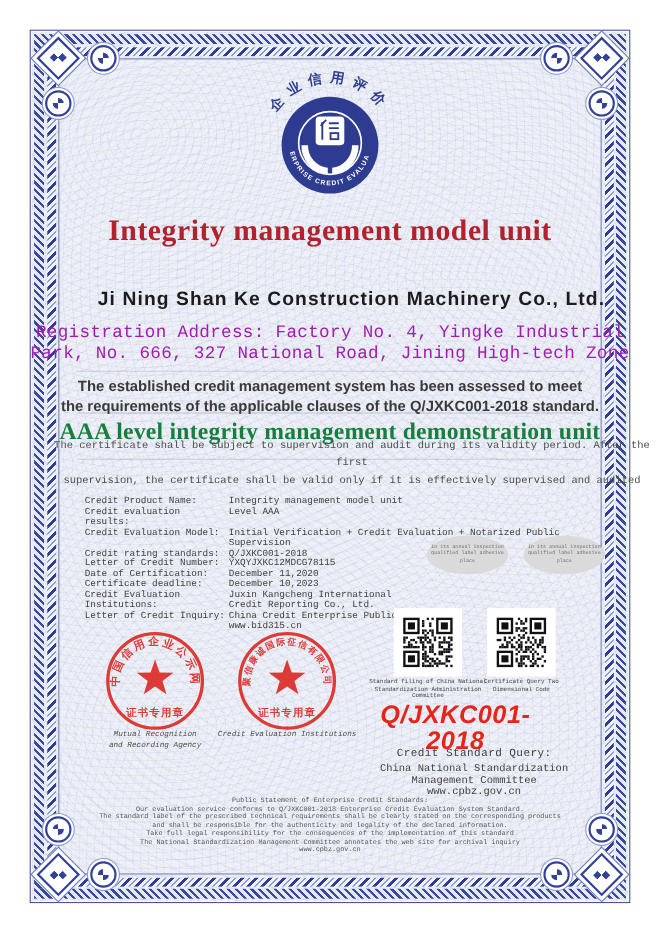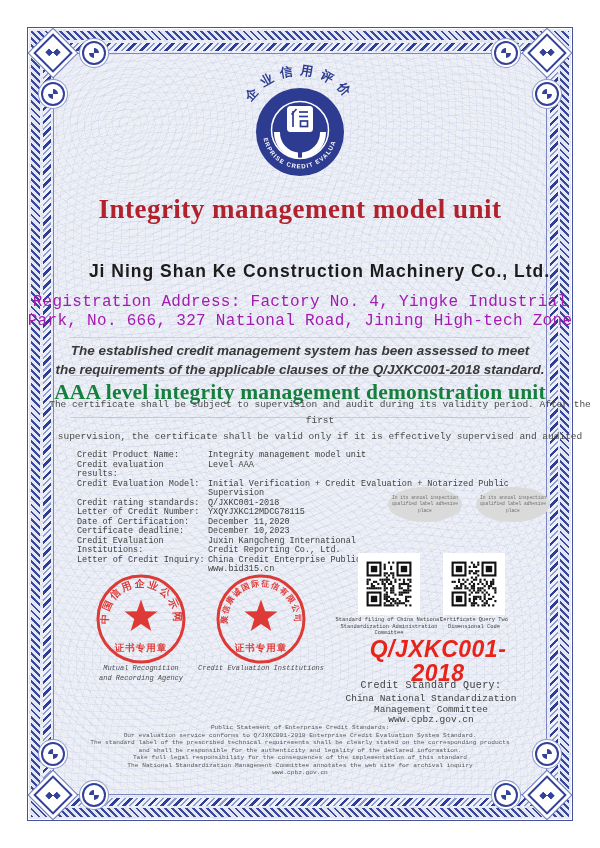--- a/index.html
+++ b/index.html
@@ -46,21 +46,21 @@
   .abs { position:absolute; }
   .ctr { left:0; right:0; text-align:center; }
   .mono { font-family:"Liberation Mono","DejaVu Sans Mono",monospace; }
   .serif { font-family:"Liberation Serif","DejaVu Serif",serif; }
   .rule { position:absolute; left:70px; right:70px; height:1px; background:rgba(95,105,150,.30); }
   .title { top:194px; font-size:27px; font-weight:bold; color:#b1222d; letter-spacing:.5px; }
   .orgcode { top:238px; font-size:11px; letter-spacing:.5px; }
   .orgcode .lab { color:#6e6e6e; } .orgcode .val { color:#454545; }
   .company { top:261px; font-size:17.5px; font-weight:bold; color:#1c1c1c; letter-spacing:1px;margin-left:39px; }
   .addr { top:293px; font-size:16px; line-height:18.5px; color:#a21caf; letter-spacing:.3px; }
-  .assess { top:342px; font-size:13.5px; line-height:18.5px; font-weight:600; color:#393939;font-style:italic; }
+  .assess { top:342px; font-size:13.5px; line-height:18.5px; font-weight:600; color:#393939; }
   .award { top:380px; font-size:21.5px; font-weight:bold; color:#15803d; letter-spacing:.2px; }
   .superv { top:397px; font-size:9.5px; line-height:16px; color:#4c4c4c;padding-left:40px; }
   
   .details { position:absolute; left:77px; top:451px; width:460px;
     font-size:8.5px; line-height:9.5px; color:#414141; }
   .drow { display:flex; }
   .dlab { width:131px; flex:none; }
   .dval { flex:1; }
   
   .oval { position:absolute; top:487px; width:74px; height:35px; border-radius:50%;
@@ -72,21 +72,21 @@
   .seal.s1 { left:94px; } .seal.s2 { left:214px; }
   .sealcap { position:absolute; top:664px; width:160px; font-size:7px; line-height:9.5px;
     text-align:center; color:#4e4e4e;font-style:italic; }
   .sealcap.c1 { left:61px; } .sealcap.c2 { left:181px; }
   
   .qr { position:absolute; top:553px; width:62px; height:62px; background:#fff; }
   .qr.q1 { left:358px; } .qr.q2 { left:443px; }
   .qrcap { position:absolute; top:617px; width:124px; font-size:5.4px; line-height:6.6px;
     text-align:center; color:#474747; }
   .qrcap.c1 { left:327px; } .qrcap.c2 { left:412px; }
-  .stdnum { position:absolute; left:338px; top:637px; width:200px; text-align:center;
+  .stdnum { position:absolute; left:314px; top:637px; width:200px; text-align:center;
     font-size:23px; line-height:24px; font-weight:bold; font-style:italic; color:#e8231a; letter-spacing:.5px; }
   .query-label { position:absolute; left:331px; top:680px; width:200px; text-align:center;
     font-size:10px; color:#3d3d3d; letter-spacing:.4px; }
   .query-lines { position:absolute; left:321px; top:694px; width:220px; text-align:center;
     font-size:9.5px; line-height:10.5px; color:#3f3f3f; }
   .footer { position:absolute; left:40px; right:40px; top:724px; text-align:center;
     font-size:6.2px; line-height:7.5px; color:#585858; }
 </style>
 </head>
 <body>

